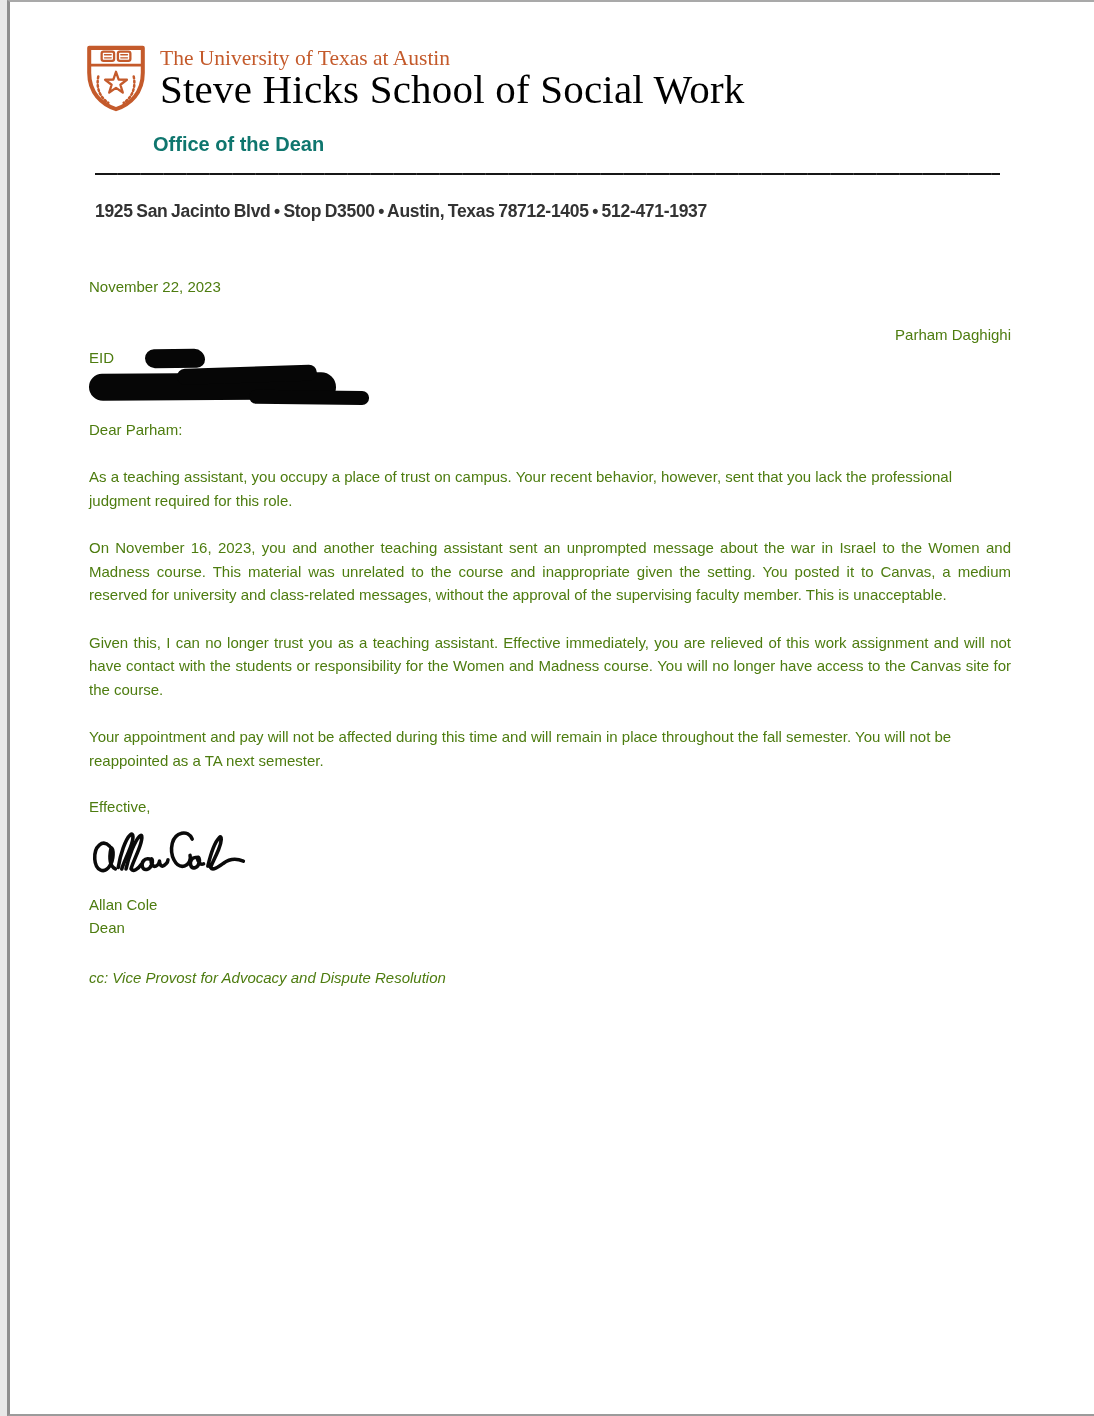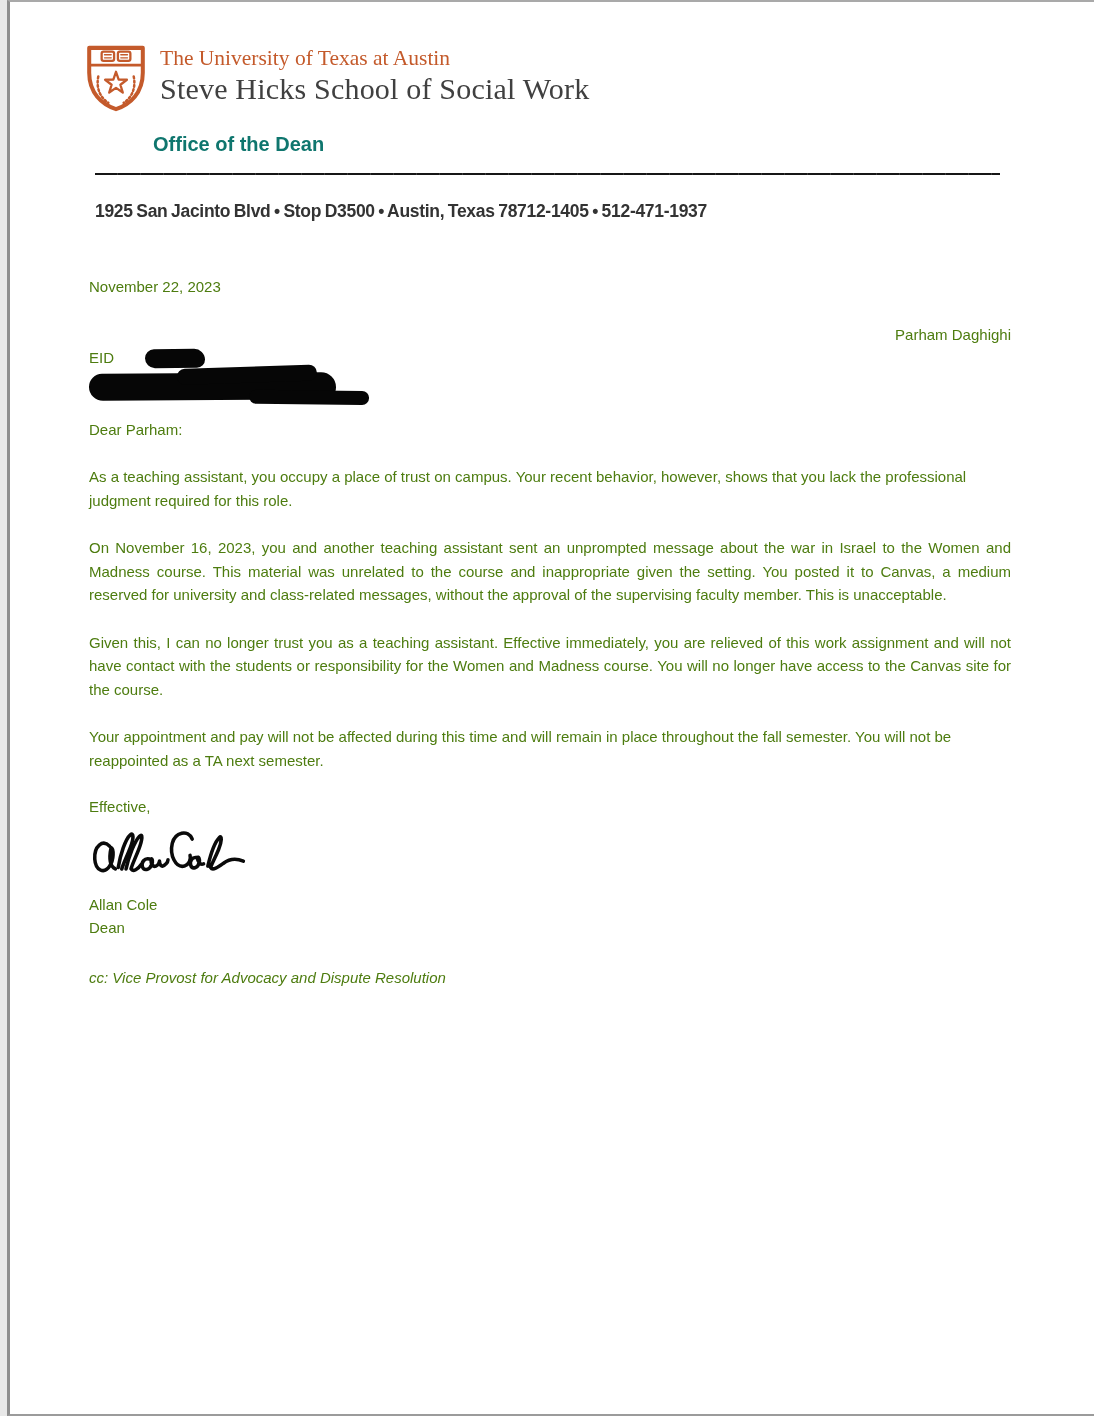--- a/index.html
+++ b/index.html
@@ -30,23 +30,23 @@
   .logo svg { display: block; width: 62px; height: 67px; }
   .brand-text { margin-left: 13px; padding-top: 1px; }
   .uni {
     font-family: "Liberation Serif", serif;
     font-size: 21.5px;
     line-height: 25px;
     color: #c45a2b;
   }
   .school {
     font-family: "Liberation Serif", serif;
-    font-size: 30px;
+    font-size: 41px;
     line-height: 36px;
-    color: #404040;
+    color: #000000;
     letter-spacing: 0.2px;
   }
   .office {
     margin: 21px 0 0 68px;
     font-size: 20px;
     font-weight: bold;
     color: #0f766e;
   }
   .rule {
     margin: 17px 0 0 10px;
@@ -154,21 +154,21 @@
       <p>Parham Daghighi</p>
       <p class="eid-line">
         <span>EID</span>
         <span class="redact redact-eid"></span>
       </p>
       <div class="redact redact-contact"></div>
     </div>
 
     <p class="salutation">Dear Parham:</p>
 
-    <p class="para">As a teaching assistant, you occupy a place of trust on campus. Your recent behavior, however, shows that you lack the professional judgment required for this role.</p>
+    <p class="para">As a teaching assistant, you occupy a place of trust on campus. Your recent behavior, however, sent that you lack the professional judgment required for this role.</p>
     <p class="para justify">On November 16, 2023, you and another teaching assistant sent an unprompted message about the war in Israel to the Women and Madness course. This material was unrelated to the course and inappropriate given the setting. You posted it to Canvas, a medium reserved for university and class-related messages, without the approval of the supervising faculty member. This is unacceptable.</p>
     <p class="para justify">Given this, I can no longer trust you as a teaching assistant. Effective immediately, you are relieved of this work assignment and will not have contact with the students or responsibility for the Women and Madness course. You will no longer have access to the Canvas site for the course.</p>
     <p class="para">Your appointment and pay will not be affected during this time and will remain in place throughout the fall semester. You will not be reappointed as a TA next semester.</p>
 
     <p class="closing">Effective,</p>
 
     <div class="signature">
       <svg viewBox="0 0 220 90" xmlns="http://www.w3.org/2000/svg" fill="none" stroke="#0a0a0a" stroke-width="5" stroke-linecap="round" stroke-linejoin="round">
         <path d="M28,34 C18,24 6,34 7,52 C8,68 20,74 28,62 C34,53 34,38 30,36 C27,50 28,62 36,66"></path>
         <path d="M40,64 C43,46 50,24 57,18 C62,14 62,23 57,36 C52,49 47,59 45,66"></path>

